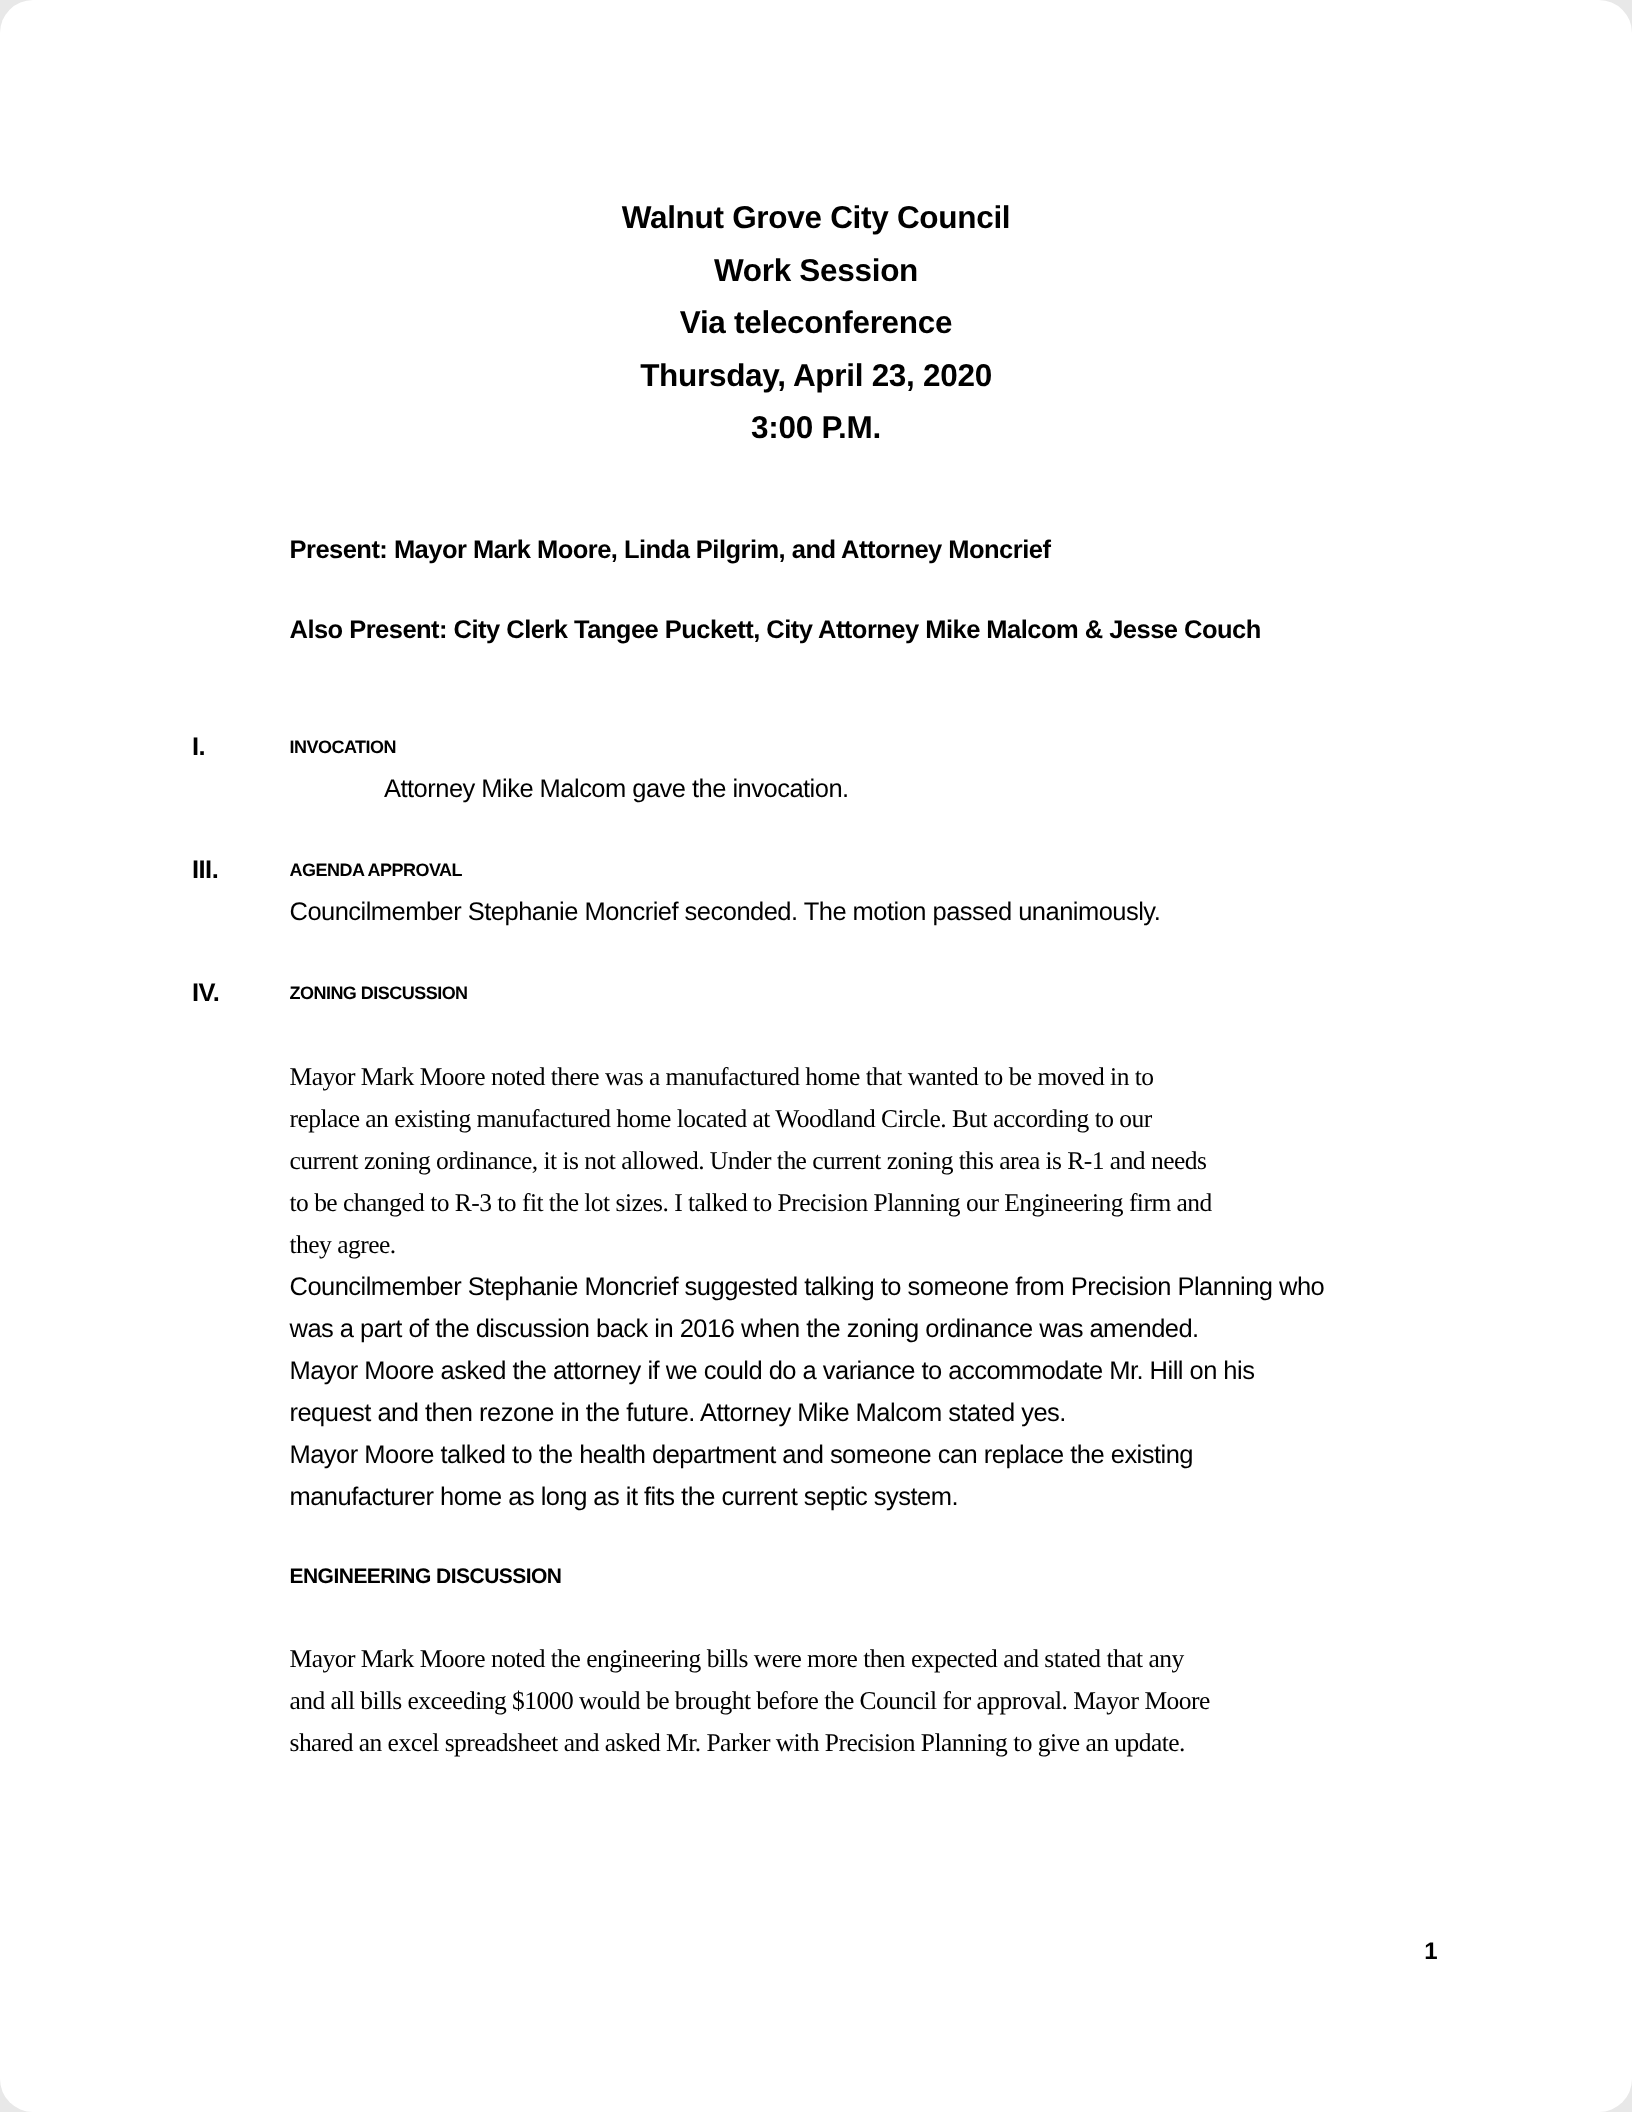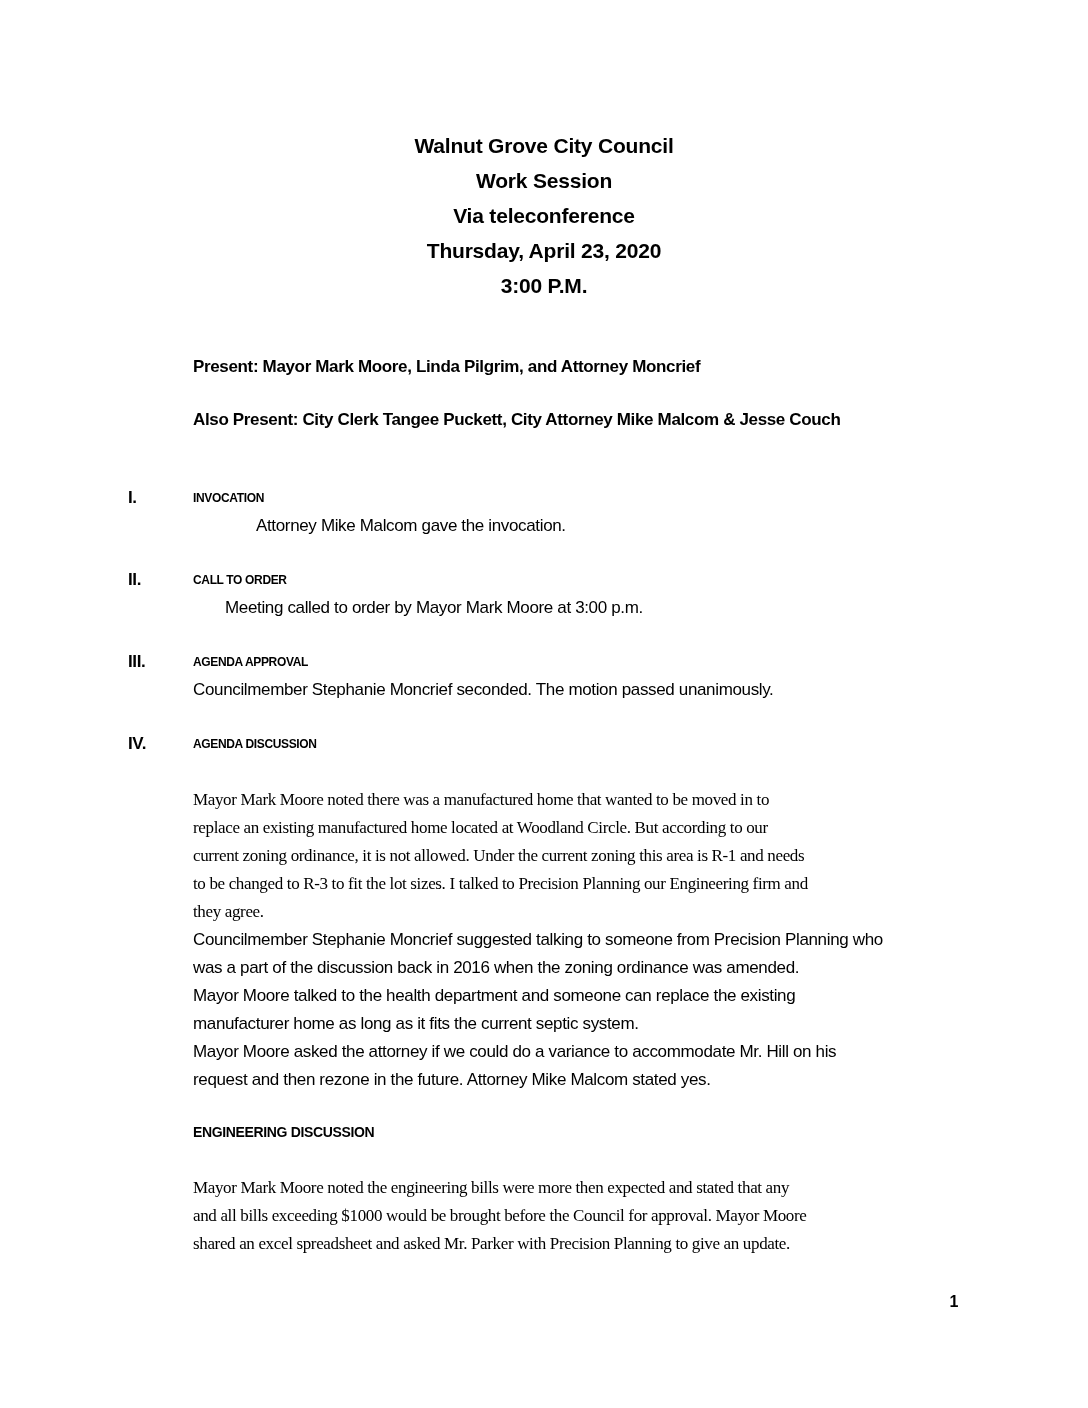--- a/index.html
+++ b/index.html
@@ -7,20 +7,21 @@
     position: relative;
     width: 1088px;
     height: 1408px;
     margin: 0 auto;
     background: #ffffff;
     color: #000000;
     font-family: "Liberation Sans", sans-serif;
     font-size: 17px;
     letter-spacing: -0.35px;
     overflow: hidden;
+    border-radius: 22px;
   }
   
   .title-block {
     padding-top: 128px;
     text-align: center;
     font-weight: bold;
     font-size: 21px;
     line-height: 35px;
     letter-spacing: -0.2px;
   }
@@ -94,66 +95,57 @@
     <section class="sec">
       <span class="numeral">I.</span>
       <div class="sec-content">
         <h2 class="sec-heading">INVOCATION</h2>
         <div class="para">
           <div class="ln indent-tab">Attorney Mike Malcom gave the invocation.</div>
         </div>
       </div>
     </section>
 
-    <section class="sec">
-      <span class="numeral">II.</span>
-      <div class="sec-content">
-        <h2 class="sec-heading">CALL TO ORDER</h2>
-        <div class="para">
-          <div class="ln indent-half">Meeting called to order by Mayor Mark Moore at 3:00 p.m.</div>
-        </div>
-      </div>
-    </section>
 
     <section class="sec">
       <span class="numeral">III.</span>
       <div class="sec-content">
         <h2 class="sec-heading">AGENDA APPROVAL</h2>
         <div class="para">
           <div class="ln">Councilmember Stephanie Moncrief seconded. The motion passed unanimously.</div>
         </div>
       </div>
     </section>
 
     <section class="sec">
       <span class="numeral">IV.</span>
       <div class="sec-content">
-        <h2 class="sec-heading">AGENDA DISCUSSION</h2>
+        <h2 class="sec-heading">ZONING DISCUSSION</h2>
 
         <div class="para gap-top">
           <div class="ln">Mayor Mark Moore noted there was a manufactured home that wanted to be moved in to</div>
           <div class="ln">replace an existing manufactured home located at Woodland Circle. But according to our</div>
           <div class="ln">current zoning ordinance, it is not allowed. Under the current zoning this area is R-1 and needs</div>
           <div class="ln">to be changed to R-3 to fit the lot sizes. I talked to Precision Planning our Engineering firm and</div>
           <div class="ln">they agree.</div>
         </div>
 
         <div class="para">
           <div class="ln">Councilmember Stephanie Moncrief suggested talking to someone from Precision Planning who</div>
           <div class="ln">was a part of the discussion back in 2016 when the zoning ordinance was amended.</div>
         </div>
 
         <div class="para">
-          <div class="ln">Mayor Moore talked to the health department and someone can replace the existing</div>
-          <div class="ln">manufacturer home as long as it fits the current septic system.</div>
+          <div class="ln">Mayor Moore asked the attorney if we could do a variance to accommodate Mr. Hill on his</div>
+          <div class="ln">request and then rezone in the future. Attorney Mike Malcom stated yes.</div>
         </div>
 
         <div class="para">
-          <div class="ln">Mayor Moore asked the attorney if we could do a variance to accommodate Mr. Hill on his</div>
-          <div class="ln">request and then rezone in the future. Attorney Mike Malcom stated yes.</div>
+          <div class="ln">Mayor Moore talked to the health department and someone can replace the existing</div>
+          <div class="ln">manufacturer home as long as it fits the current septic system.</div>
         </div>
 
         <h3 class="subheading">ENGINEERING DISCUSSION</h3>
 
         <div class="para gap-top">
           <div class="ln">Mayor Mark Moore noted the engineering bills were more then expected and stated that any</div>
           <div class="ln">and all bills exceeding $1000 would be brought before the Council for approval. Mayor Moore</div>
           <div class="ln">shared an excel spreadsheet and asked Mr. Parker with Precision Planning to give an update.</div>
         </div>
       </div>

